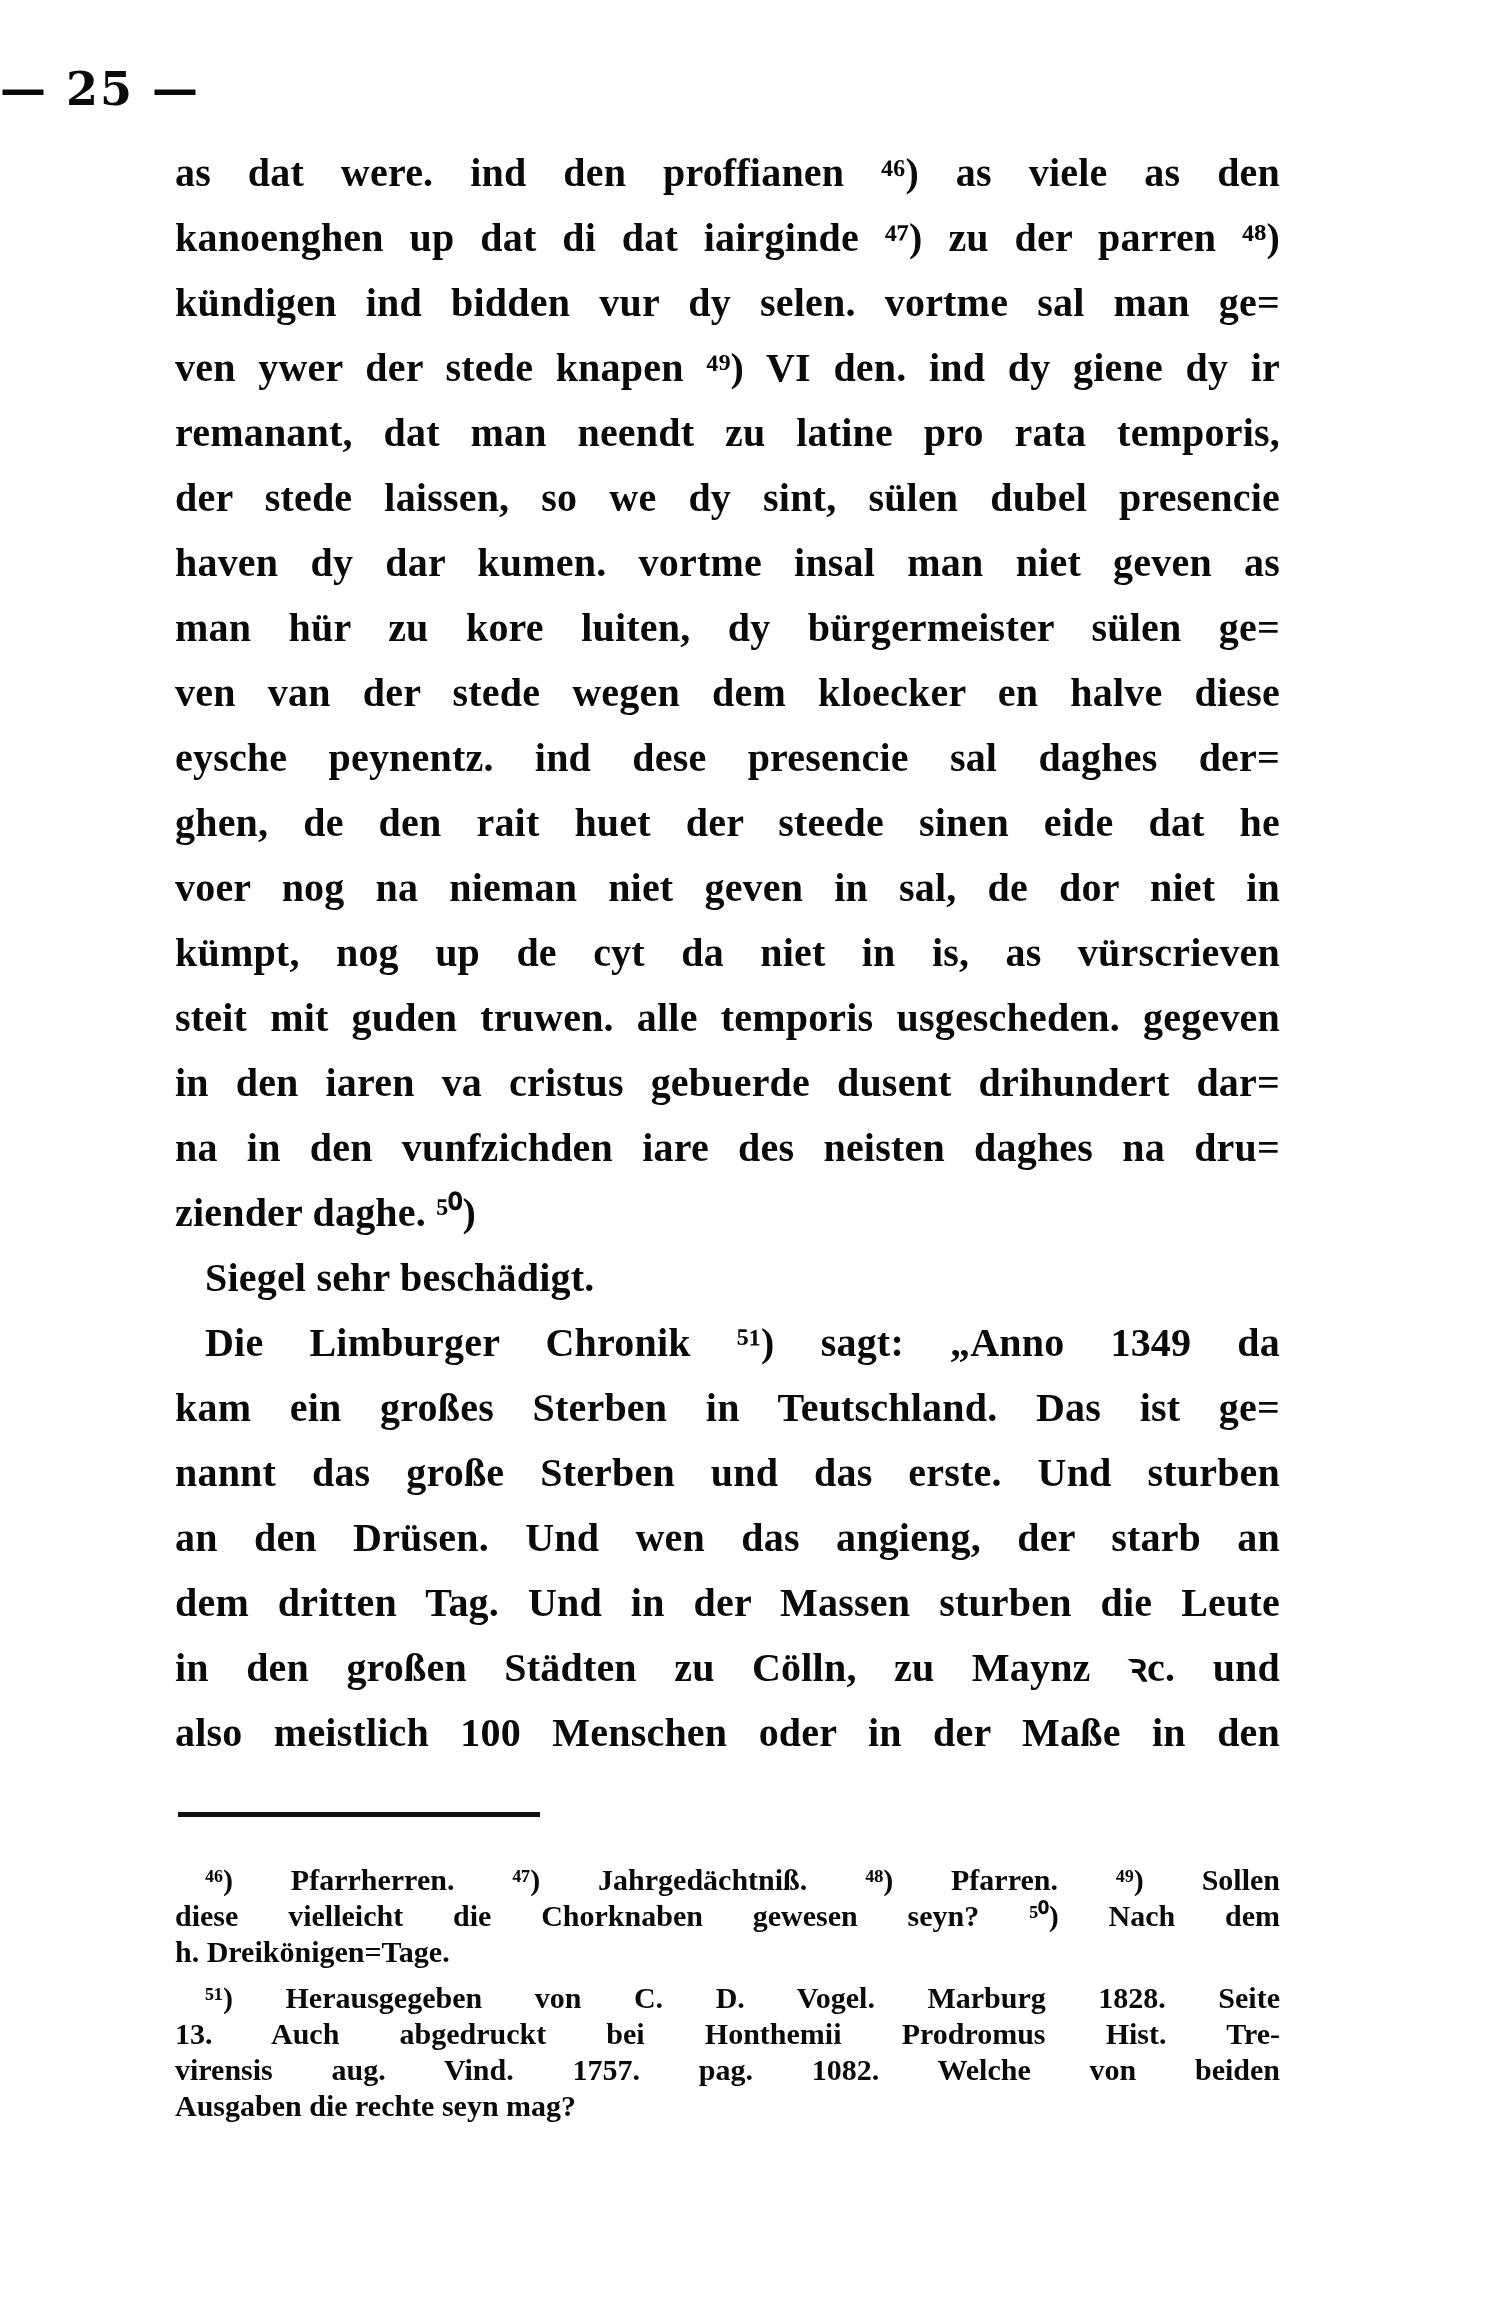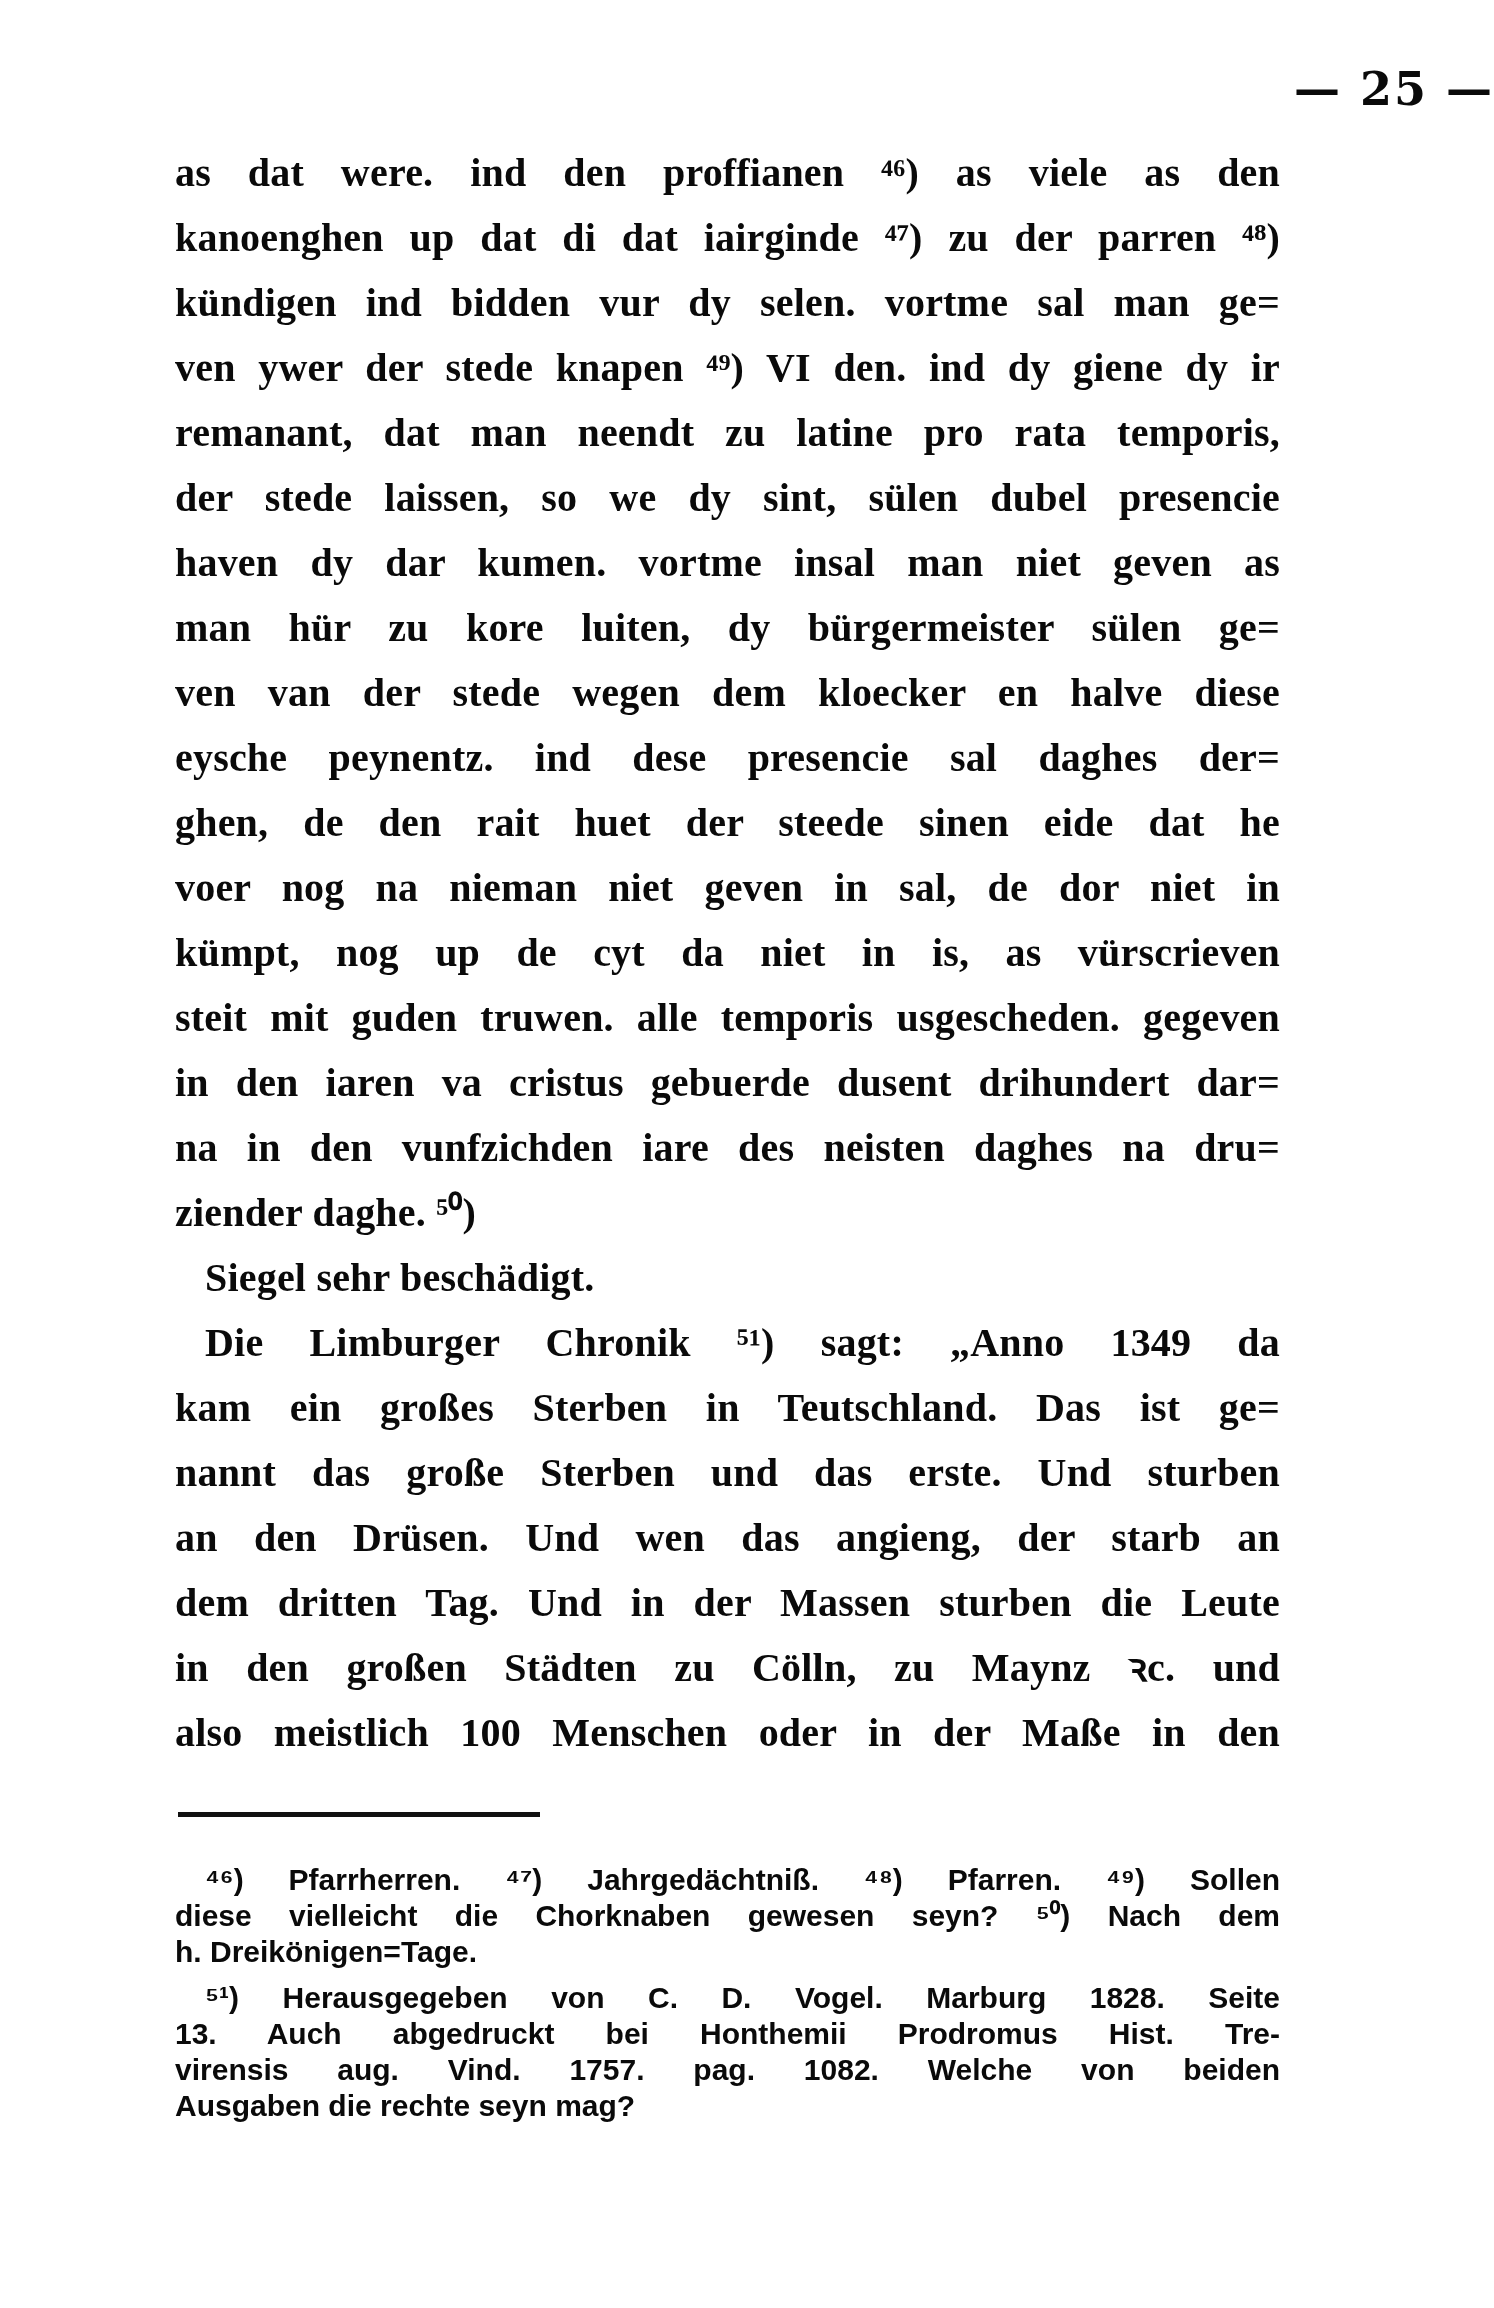--- a/index.html
+++ b/index.html
@@ -1,31 +1,31 @@
 <!DOCTYPE html>
 <html><head>
 <meta charset="utf-8">
 <style>
   html, body { margin: 0; padding: 0; background: #ffffff; }
   body { width: 1494px; height: 2308px; position: relative; overflow: hidden;
          font-family: "DejaVu Serif", "Liberation Serif", serif; color: #0a0a0a; }
-  .page-header { position: absolute; top: 62px; left: 0; width: 1494px; text-align: right;
+  .page-header { position: absolute; top: 62px; left: 0; width: 1494px; text-align: left;
                  font-size: 46px; font-weight: bold; letter-spacing: 2px; }
   .body-text { position: absolute; top: 140px; left: 175px; width: 1105px; }
   .line { height: 65px; line-height: 65px; font-size: 40px; font-weight: bold;
           white-space: nowrap; text-align: justify; text-align-last: justify;
           font-family: Liberation Serif, serif; letter-spacing: 0.2px; }
   .line.last { text-align-last: left; }
   .line.indent { padding-left: 30px; text-align-last: left; }
   .line.indent.just { text-align-last: justify; }
   .rule { position: absolute; top: 1812px; left: 178px; width: 362px; height: 5px; background: #111; }
   .footnotes { position: absolute; top: 1862px; left: 175px; width: 1105px; }
   .fn-line { height: 36px; line-height: 36px; font-size: 30px; font-weight: bold;
              white-space: nowrap; text-align: justify; text-align-last: justify;
-             font-family: Liberation Sans, sans-serif; }
+             font-family: Liberation Serif, serif; }
   .fn-line.last { text-align-last: left; }
   .fn-line.indent { padding-left: 30px; }
   .fn-gap { height: 10px; }
 </style>
 </head>
 <body>
 
 <div>
   <div class="page-header">— 25 —</div>
 

